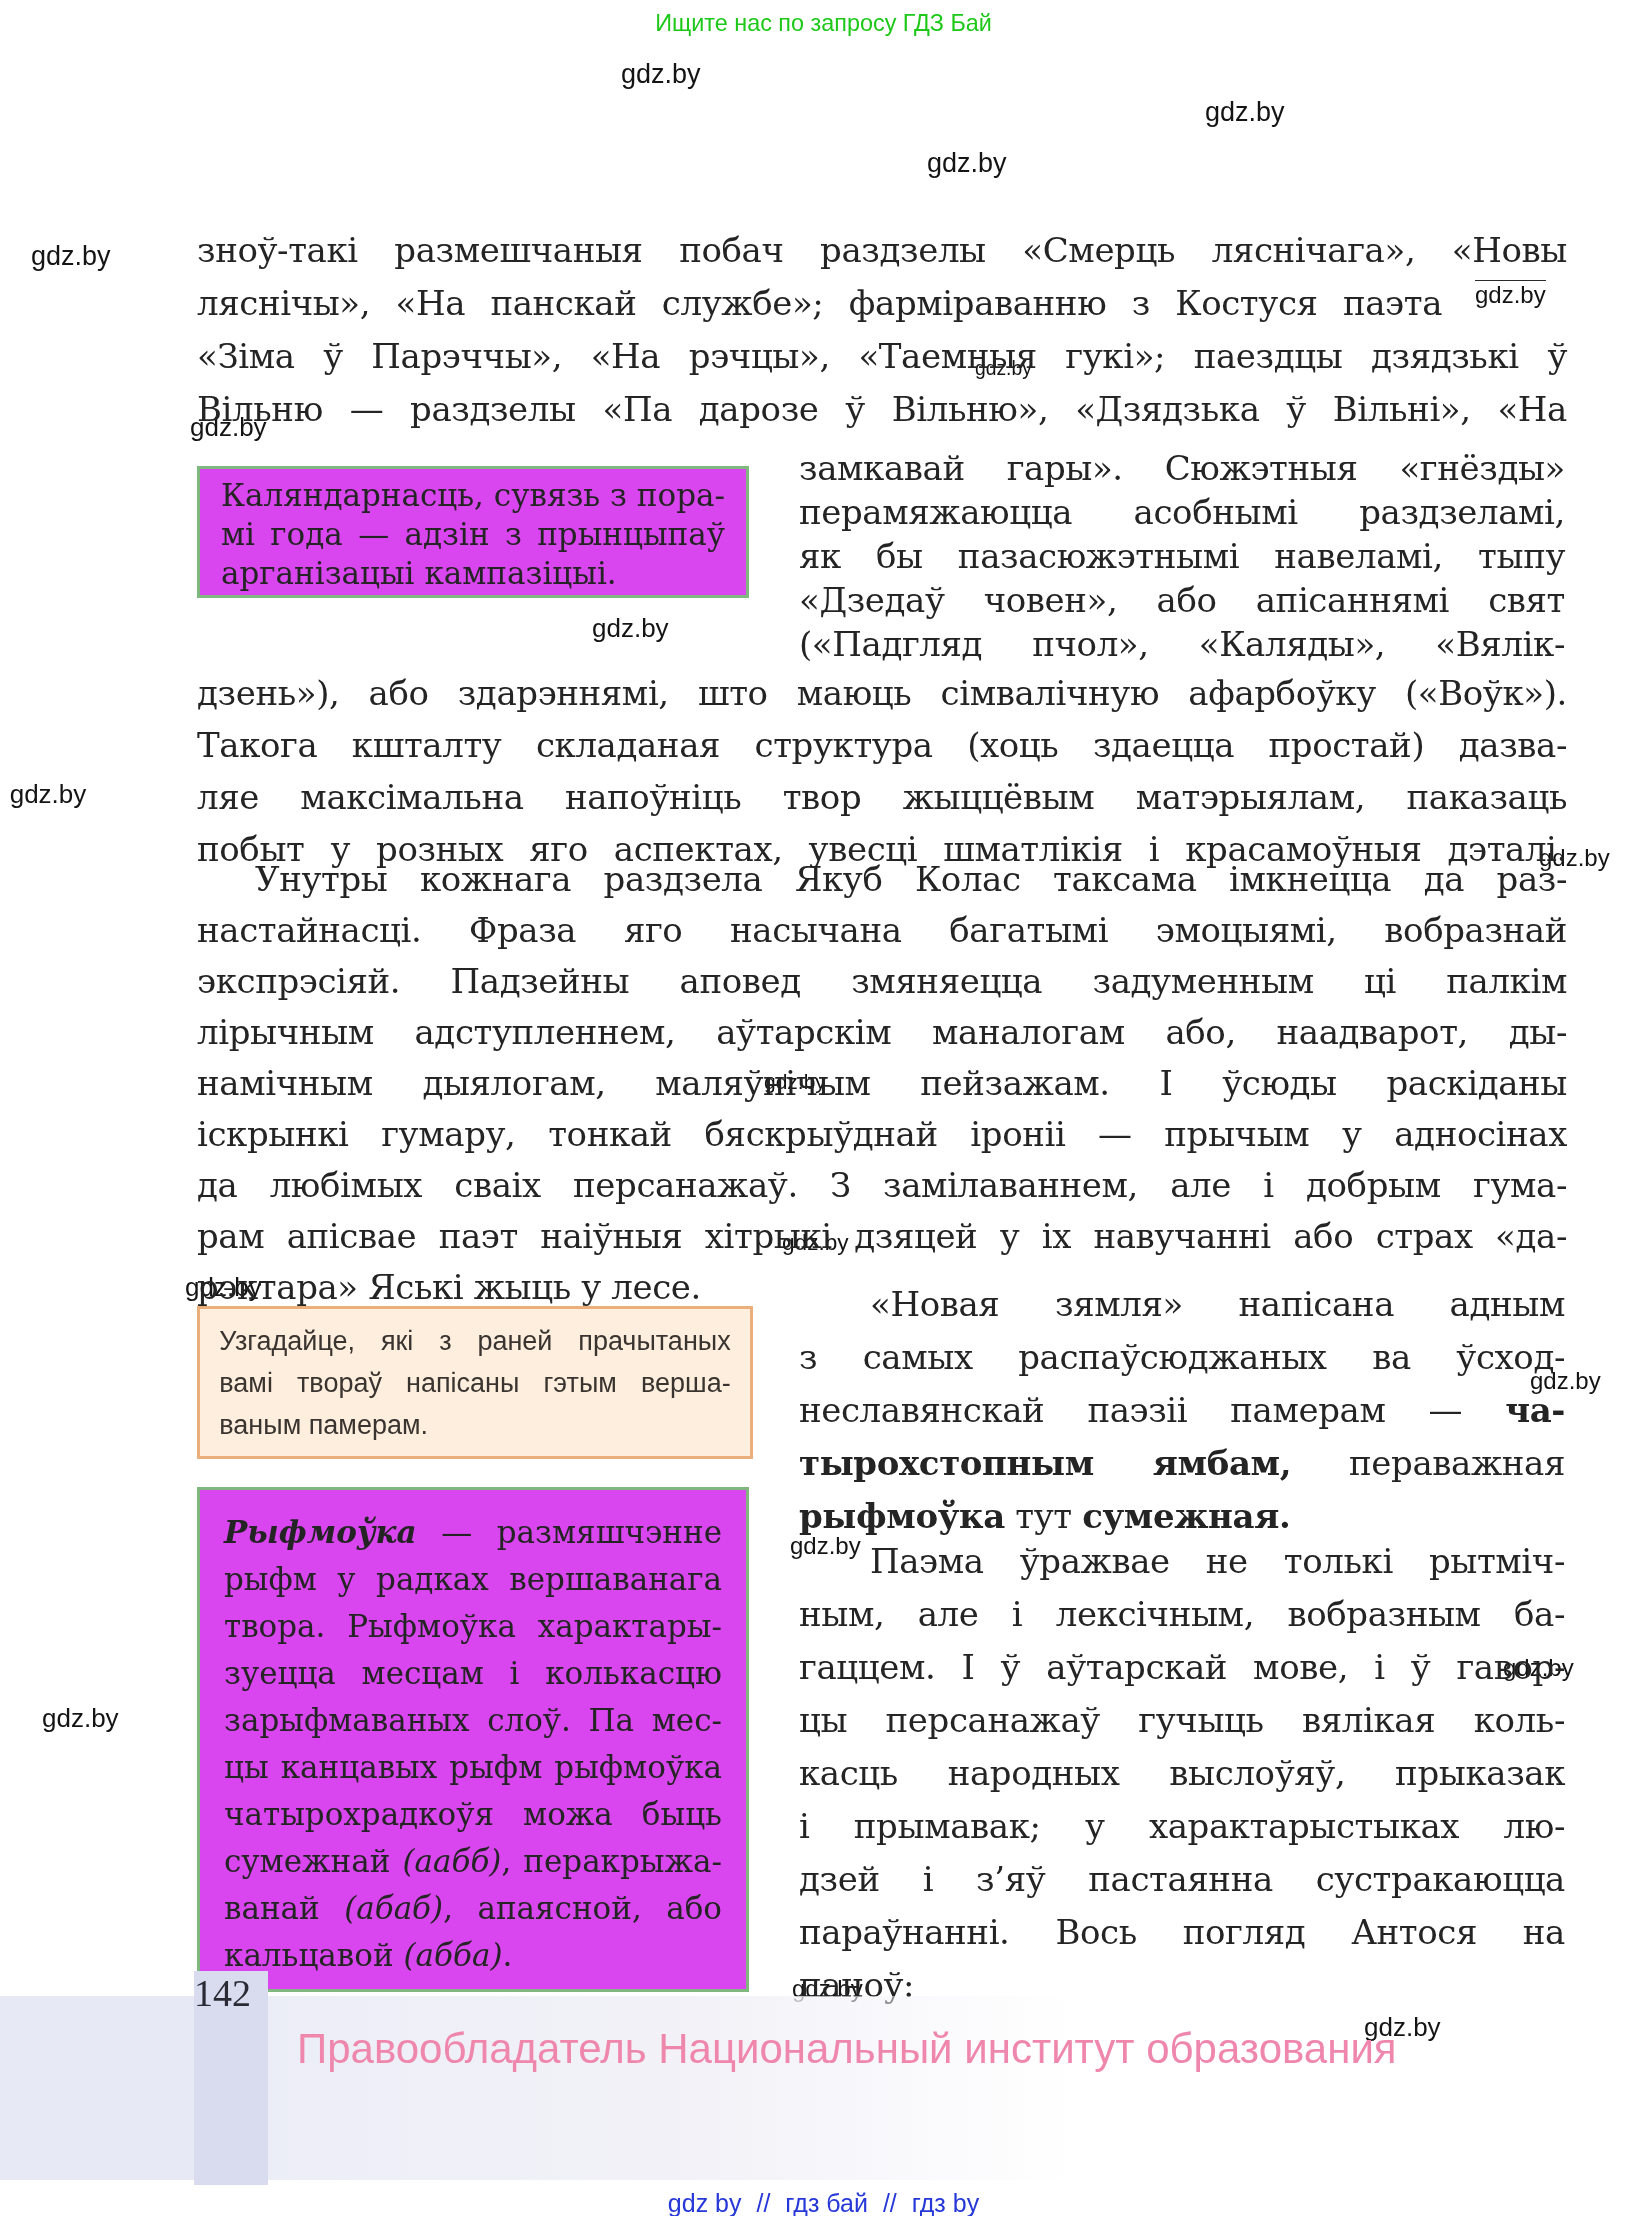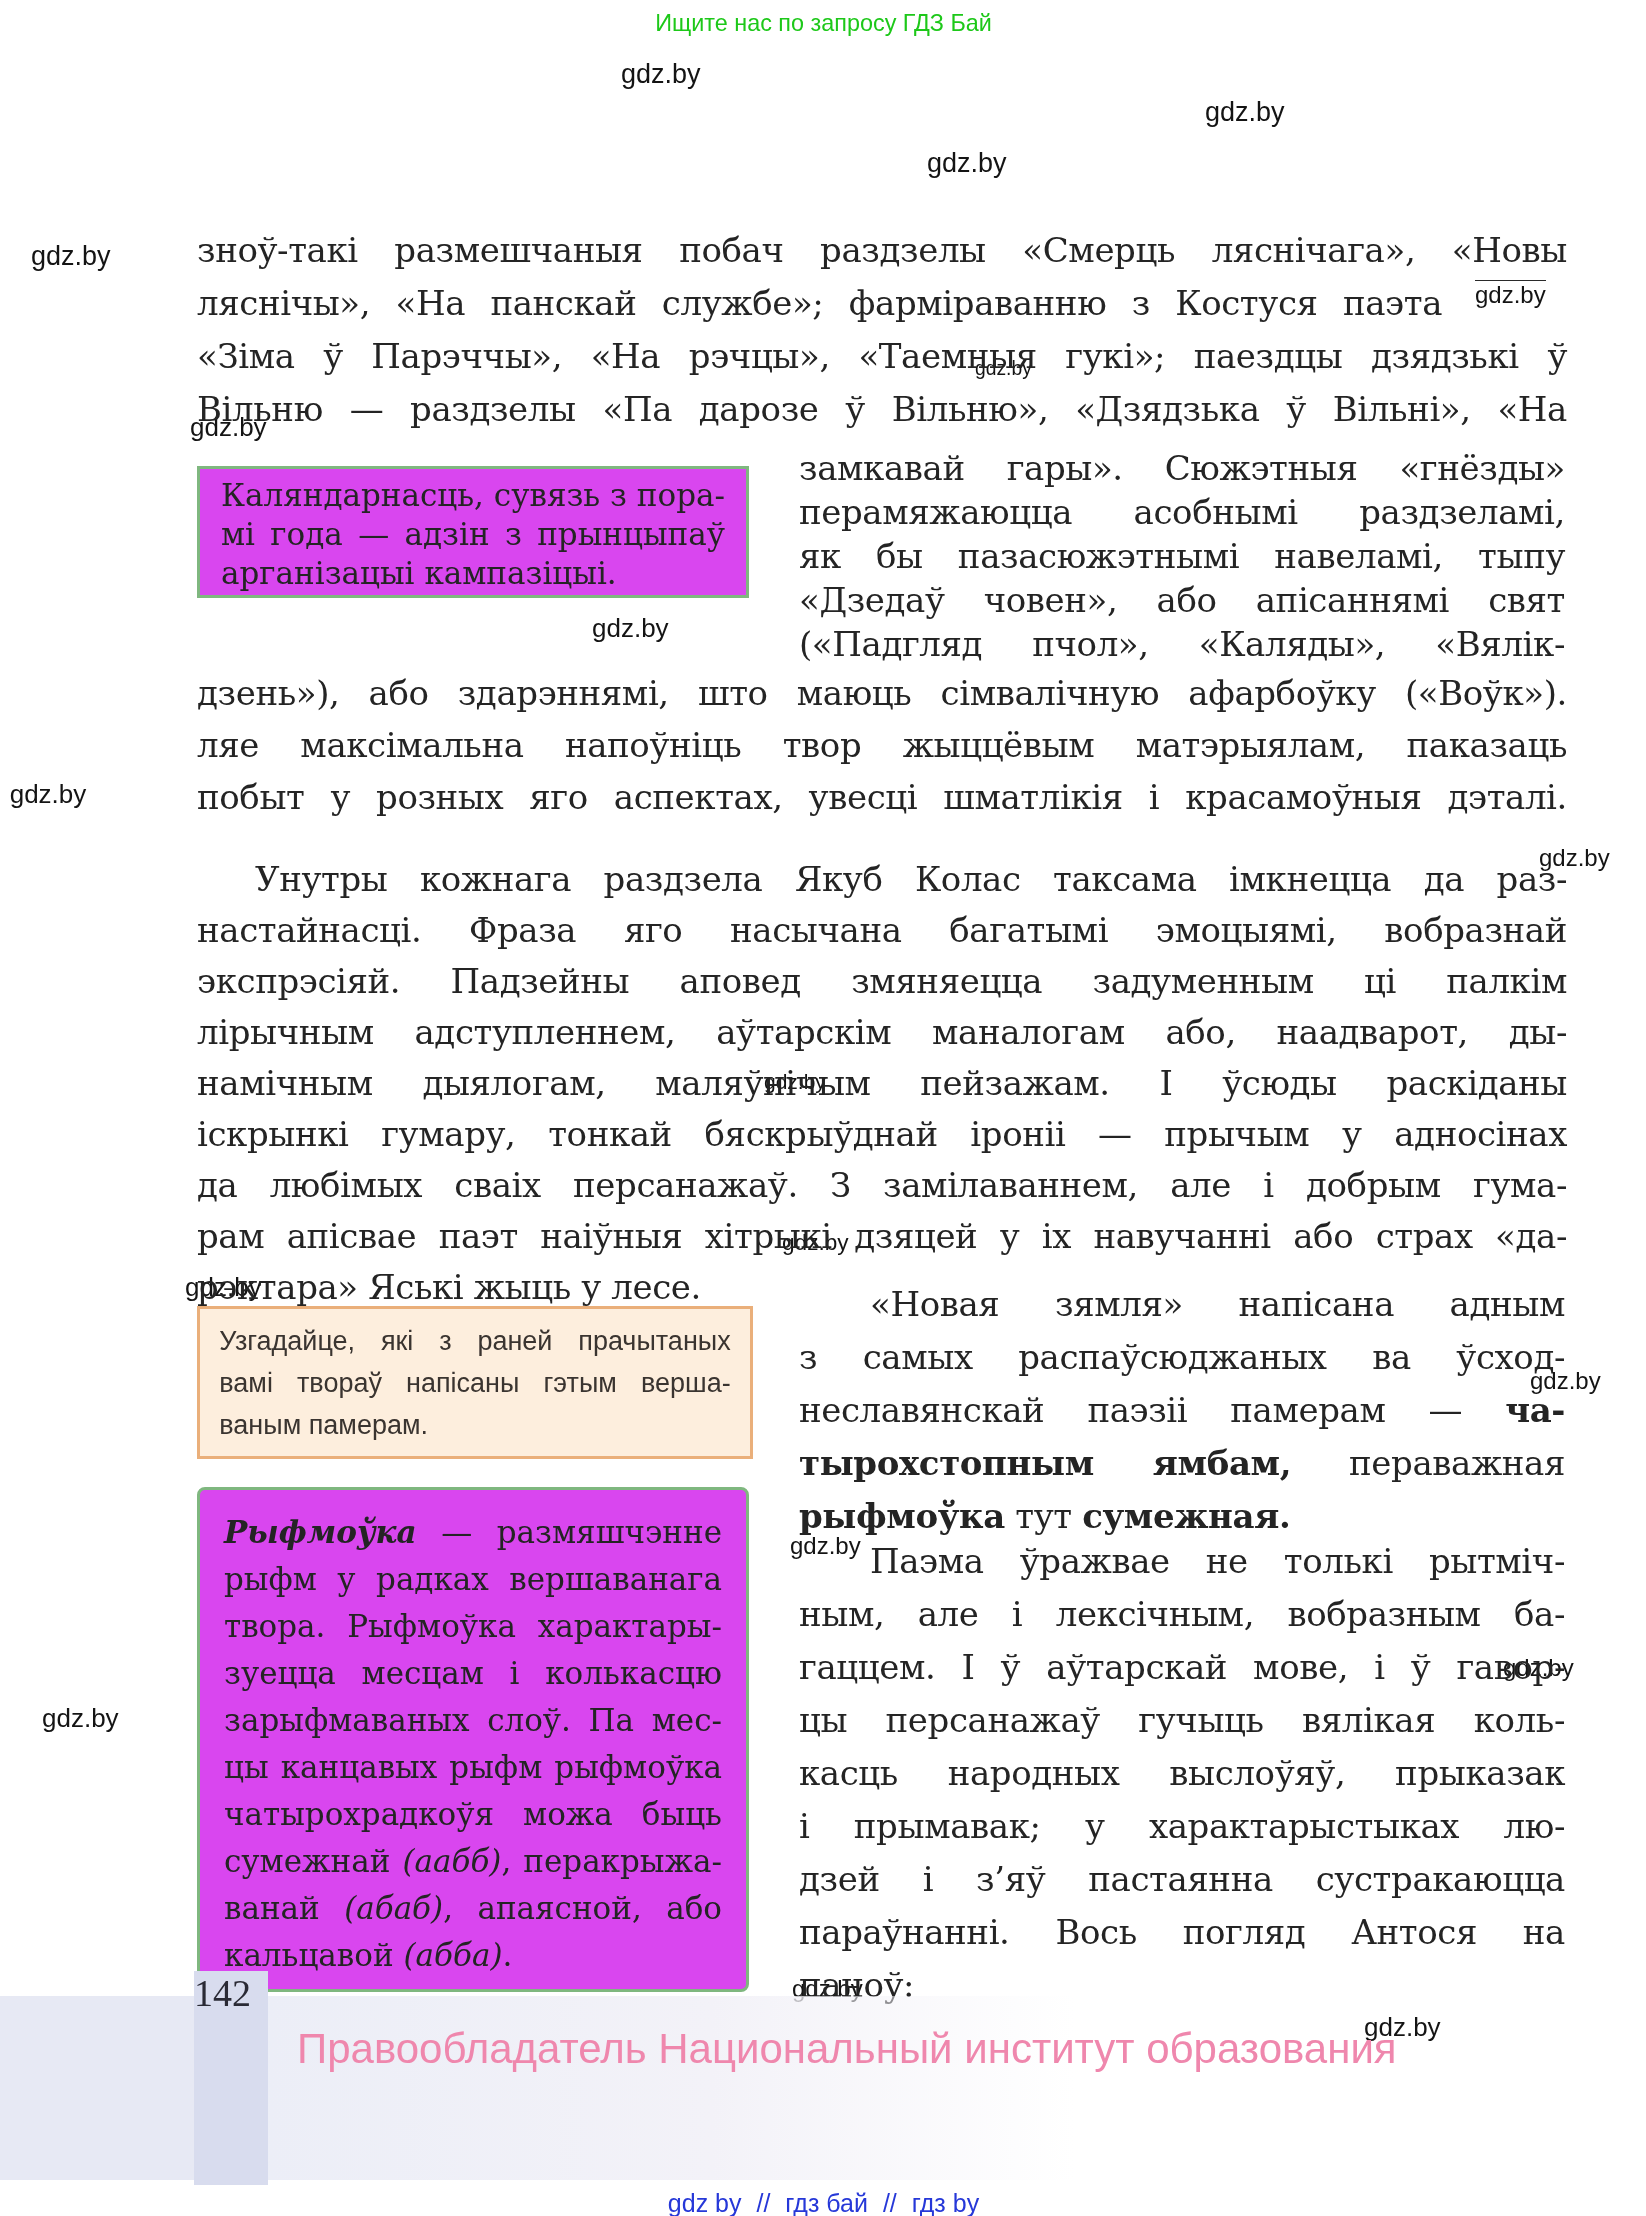--- a/index.html
+++ b/index.html
@@ -42,21 +42,21 @@
   #p3{left:197px;top:854px;width:1370px;font-size:34px;line-height:51px;}
   #col2a{left:799px;top:1278px;width:766px;font-size:34px;line-height:53px;}
   #col2b{left:799px;top:1535px;width:766px;font-size:34px;line-height:53px;}
 
   .greenbox{
     position:absolute;left:197px;
     background:#d946ef;border:3.2px solid #7fb77f;
     box-sizing:border-box;
   }
   #green-box-1{top:466px;width:552px;height:132px;padding:7.3px 21px;font-size:31px;line-height:39px;}
-  #green-box-2{top:1487px;width:552px;height:505px;padding:19.3px 24px;font-size:31px;line-height:47px;border-radius:8px;}
+  #green-box-2{top:1487px;width:552px;height:505px;padding:19.3px 24px;font-size:31px;line-height:47px;}
   #orange-box{
     position:absolute;left:197px;top:1306px;width:556px;height:153px;
     background:#fdeedd;border:3.2px solid #eaaf7a;
     box-sizing:border-box;padding:11.3px 19.3px;
     font-family:"Liberation Sans", sans-serif;
     font-size:27px;line-height:42px;color:#3a3430;
     letter-spacing:0;
   }
 
   
@@ -129,20 +129,21 @@
   <div id="col1" class="tblock">
       <div class="line"><span>замкавай гары». Сюжэтныя «гнёзды»</span></div>
       <div class="line"><span>перамяжаюцца асобнымі раздзеламі,</span></div>
       <div class="line"><span>як бы пазасюжэтнымі навеламі, тыпу</span></div>
       <div class="line"><span>«Дзедаў човен», або апісаннямі свят</span></div>
       <div class="line"><span>(«Падгляд пчол», «Каляды», «Вялік-</span></div>
     </div>
 
   <div id="p2" class="tblock">
       <div class="line"><span>дзень»), або здарэннямі, што маюць сімвалічную афарбоўку («Воўк»).</span></div>
+      <div class="line"><span>Такога кшталту складаная структура (хоць здаецца простай) дазва-</span></div>
       <div class="line"><span>ляе максімальна напоўніць твор жыццёвым матэрыялам, паказаць</span></div>
       <div class="line"><span>побыт у розных яго аспектах, увесці шматлікія і красамоўныя дэталі.</span></div>
     </div>
 
   <div id="p3" class="tblock">
       <div class="line" style="text-indent: 58px;"><span>Унутры кожнага раздзела Якуб Колас таксама імкнецца да раз-</span></div>
       <div class="line"><span>настайнасці. Фраза яго насычана багатымі эмоцыямі, вобразнай</span></div>
       <div class="line"><span>экспрэсіяй. Падзейны аповед змяняецца задуменным ці палкім</span></div>
       <div class="line"><span>лірычным адступленнем, аўтарскім маналогам або, наадварот, ды-</span></div>
       <div class="line"><span>намічным дыялогам, маляўнічым пейзажам. І ўсюды раскіданы</span></div>

